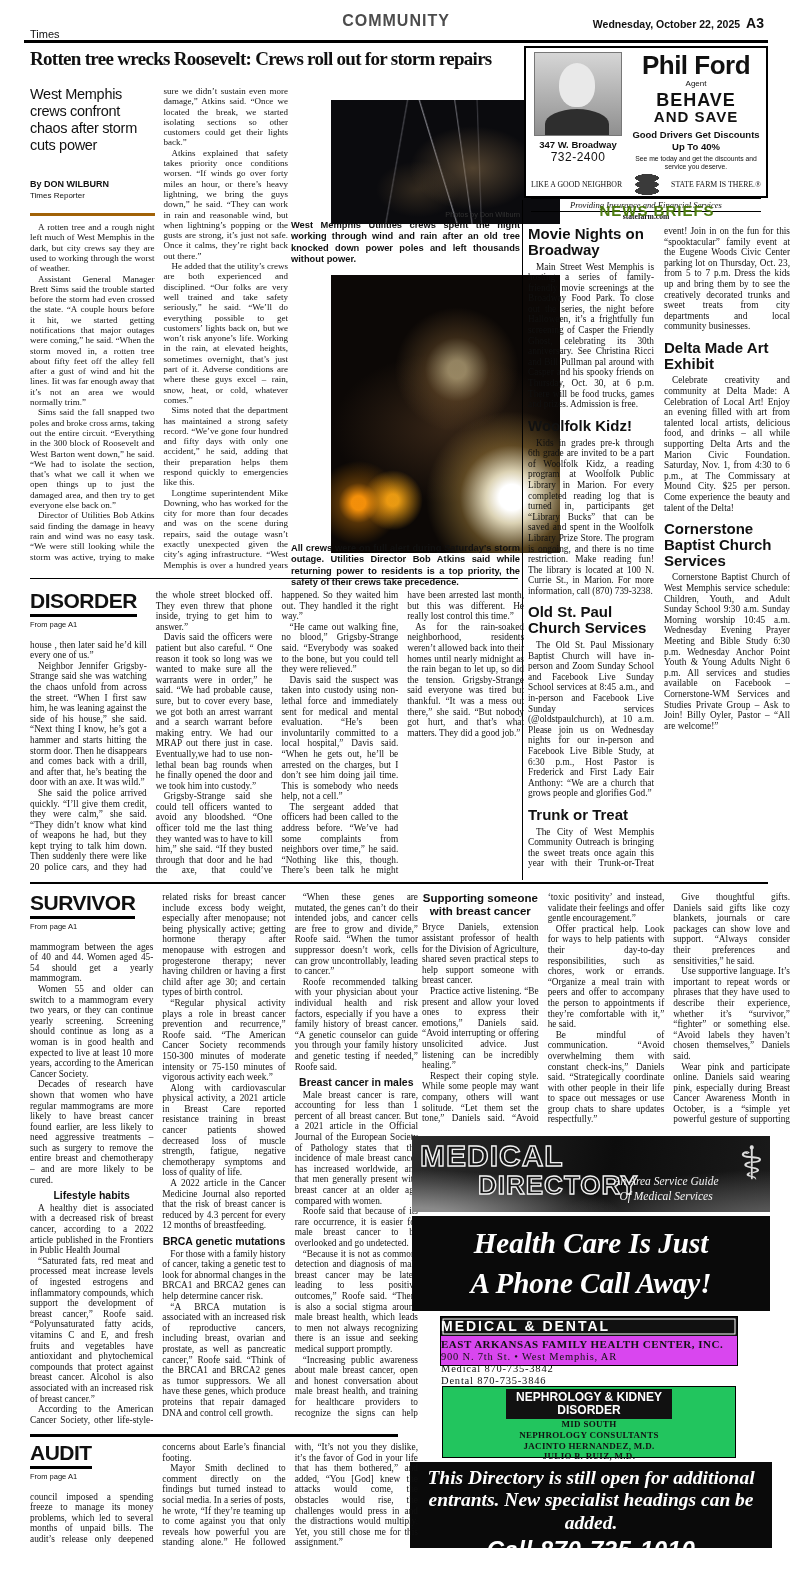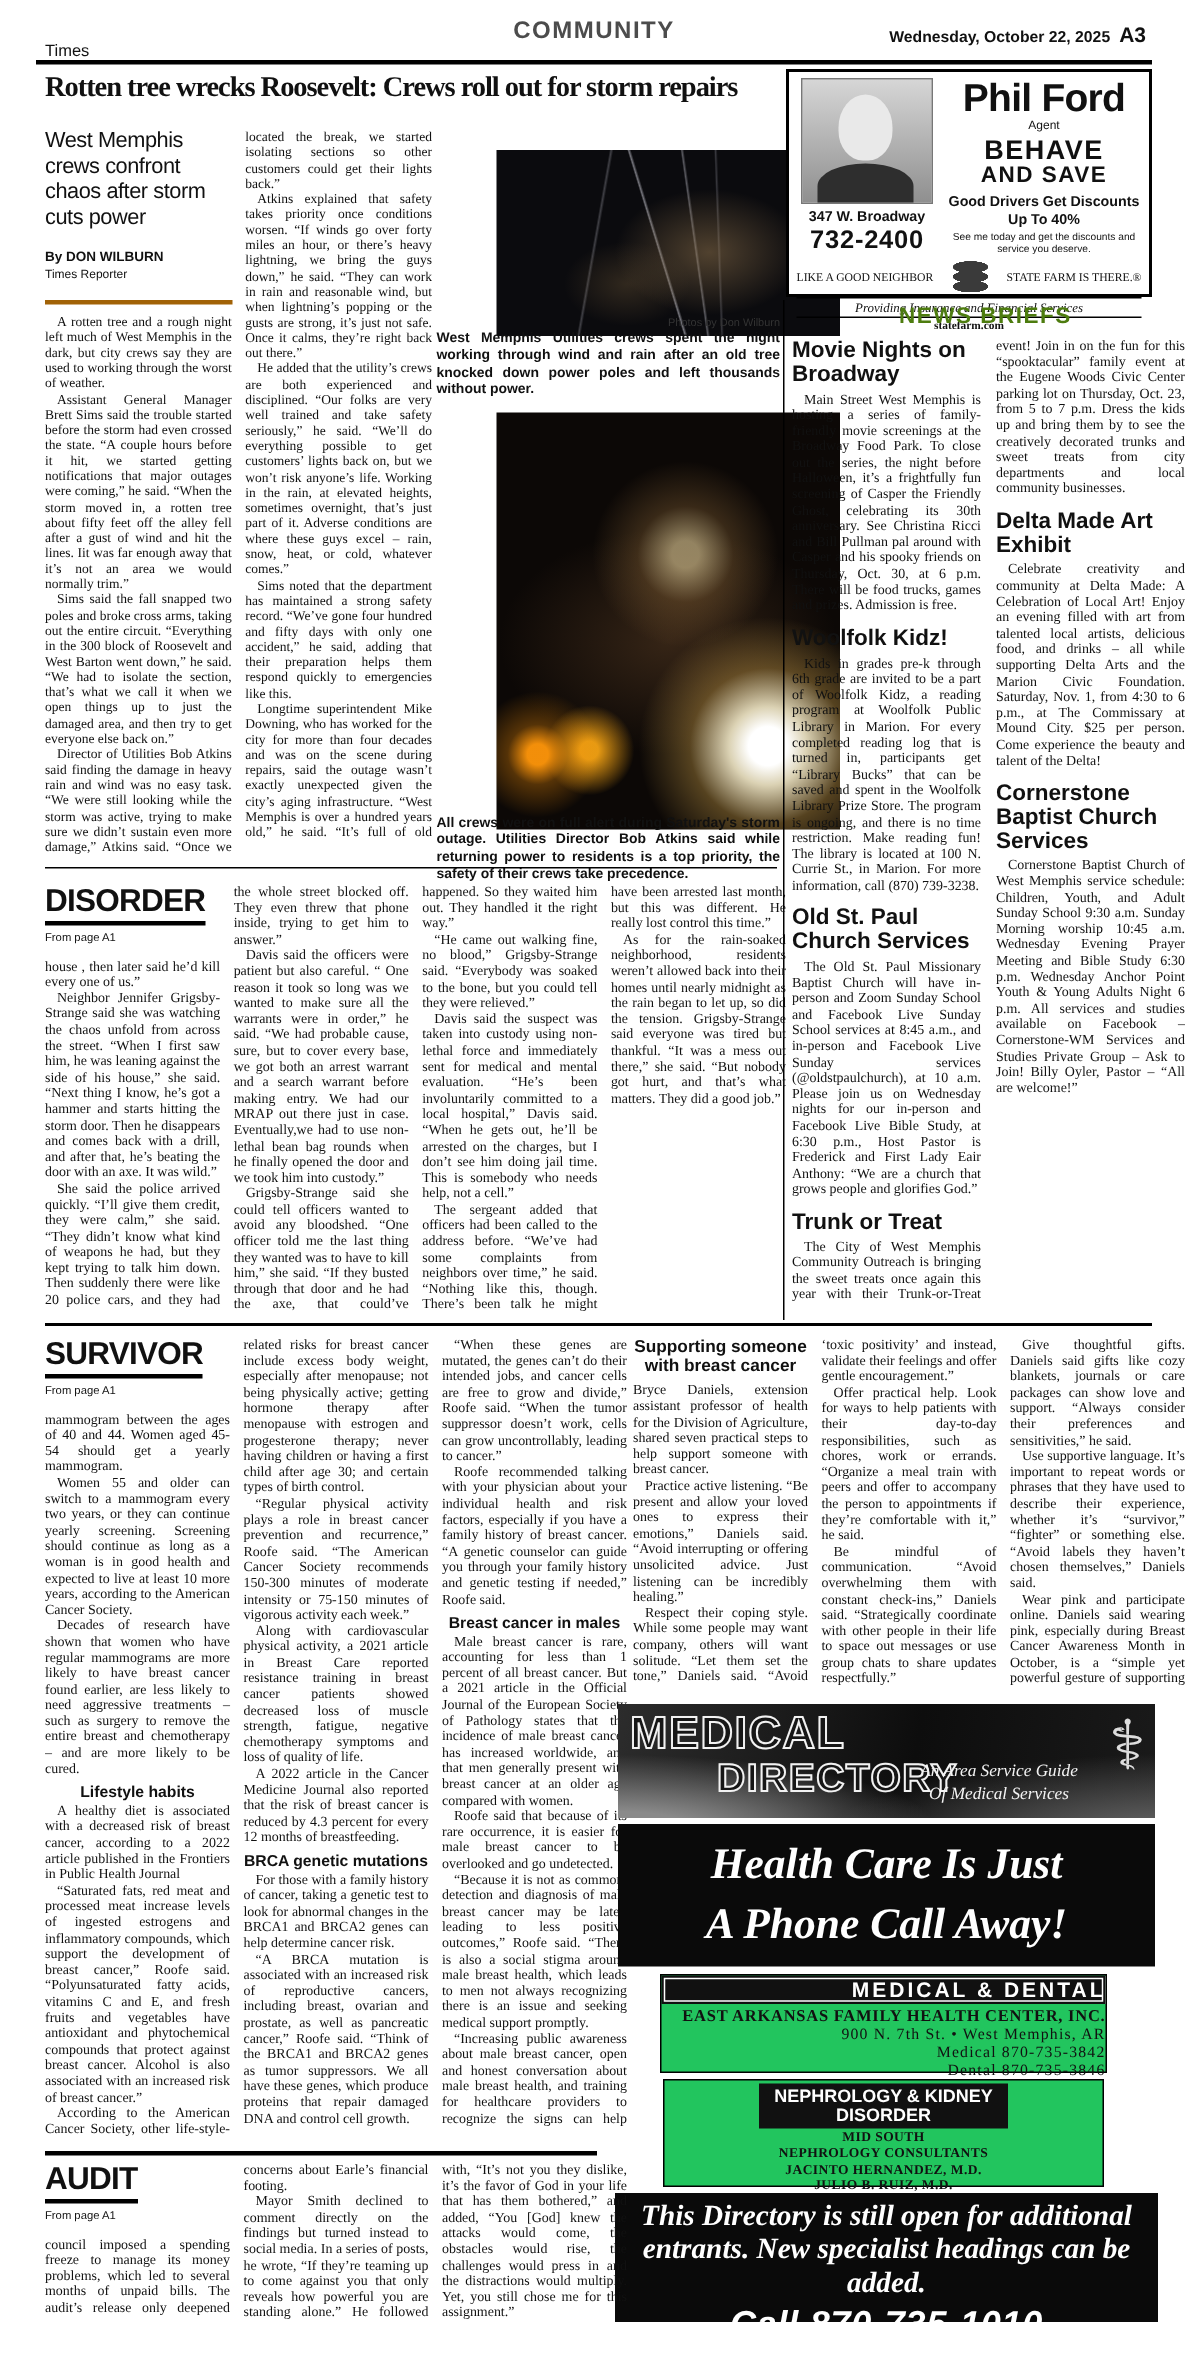--- a/index.html
+++ b/index.html
@@ -15,21 +15,21 @@
   .mast-right{right:28px;top:15px;font-family:"Liberation Sans",sans-serif;font-size:10.5px;font-weight:bold;}
   .mast-right .pageno{font-size:14px;margin-left:6px;}
   .mast-rule{left:24px;top:40px;width:744px;height:3px;background:#000;}
 
   
   .headline{left:30px;top:48px;width:500px;font-size:19px;letter-spacing:-0.7px;font-weight:600;
             white-space:nowrap;margin:0;}
   .story-cols{left:30px;top:86px;width:258px;height:486px;column-count:2;column-gap:9px;
               column-fill:auto;overflow:hidden;font-size:9px;line-height:10.3px;text-align:justify;}
   .subhead{font-family:"Liberation Sans",sans-serif;font-weight:400;font-size:14.5px;line-height:1.18;
-           letter-spacing:-0.3px;margin:0 0 12px;text-align:left;}
+           letter-spacing:-0.3px;margin:0 0 25px;text-align:left;}
   .byline-block{border-bottom:3px solid #a16207;padding-bottom:12px;margin-bottom:6px;text-align:left;}
   .byline{font-family:"Liberation Sans",sans-serif;font-weight:bold;font-size:9px;}
   .byrole{font-family:"Liberation Sans",sans-serif;font-size:8px;margin-top:1px;}
   p{margin:0;text-indent:8px;}
   .noindent{text-indent:0;}
 
   
   .photo{left:291px;width:229px;background:#0b0b0e;}
   .photo1{top:84px;height:124px;background:
      radial-gradient(ellipse 90px 60px at 62% 55%, rgba(150,120,80,.5), transparent 70%),
@@ -59,21 +59,21 @@
      background:#fff;box-sizing:border-box;padding:4px 5px 3px;font-family:"Liberation Sans",sans-serif;}
   .pf-top{display:flex;gap:6px;}
   .pf-left{width:94px;text-align:center;}
   .portrait{width:86px;height:82px;margin:0 auto;position:relative;overflow:hidden;
      background:linear-gradient(180deg,#d6d6d6,#8f8f8f);border:1px solid #777;}
   .portrait::before{content:"";position:absolute;left:24px;top:10px;width:36px;height:44px;
      border-radius:50% 50% 45% 45%;background:#e9e9e9;}
   .portrait::after{content:"";position:absolute;left:10px;bottom:-4px;width:64px;height:30px;
      border-radius:50% 50% 0 0;background:#2e2e2e;}
   .pf-addr{font-weight:bold;font-size:9.5px;margin-top:3px;}
-  .pf-phone{font-weight:bold;font-size:17px;letter-spacing:.5px;}
+  .pf-phone{font-weight:normal;font-size:12px;letter-spacing:.5px;}
   .pf-right{flex:1;text-align:center;}
   .pf-name{font-weight:800;font-size:26px;line-height:1;letter-spacing:-0.5px;}
   .pf-role{font-size:8px;margin:1px 0 3px;}
   .pf-slogan1{font-weight:800;font-size:18px;line-height:1;letter-spacing:1px;}
   .pf-slogan2{font-weight:800;font-size:15px;line-height:1.1;letter-spacing:1px;}
   .pf-disc1{font-weight:bold;font-size:9.5px;margin-top:3px;}
   .pf-disc2{font-weight:bold;font-size:9.5px;margin-top:1px;}
   .pf-pitch{font-size:6.8px;margin-top:3px;line-height:1.25;}
   .pf-neighbor-row{display:flex;align-items:center;justify-content:space-between;
      font-family:"Liberation Serif",serif;font-size:7.8px;margin-top:3px;}
@@ -125,22 +125,22 @@
   .md-w1{left:8px;top:5px;font-size:30px;letter-spacing:1px;}
   .md-w2{left:66px;top:36px;font-size:26px;letter-spacing:1px;}
   .md-tag{position:absolute;left:188px;top:38px;width:132px;color:#f4f4f4;
      font-family:"Liberation Serif",serif;font-style:italic;font-size:11.5px;line-height:1.3;text-align:center;}
   .caduceus{position:absolute;right:6px;top:4px;font-size:46px;line-height:1;color:#eee;
      font-family:"DejaVu Sans",sans-serif;opacity:.92;}
   .ad-health{left:412px;top:1216px;width:358px;height:95px;background:#0a0a0a;color:#fff;
      display:flex;flex-direction:column;justify-content:center;text-align:center;
      font-family:"Liberation Serif",serif;font-style:italic;font-weight:bold;
      font-size:29px;line-height:1.35;}
-  .ad-meddental{left:440px;top:1316px;width:298px;height:66px;border:1.5px solid #000;
-     background:#22c55e;box-sizing:border-box;text-align:right;}
+  .ad-meddental{left:440px;top:1316px;width:298px;height:50px;border:1.5px solid #000;
+     background:#d946ef;box-sizing:border-box;text-align:left;}
   .bar-header{background:#111;color:#fff;font-family:"Liberation Sans",sans-serif;font-weight:800;
      font-size:14px;letter-spacing:2px;padding:1px 0 2px;box-shadow:inset 0 0 0 1.5px #111, inset 0 0 0 2.5px #fff;}
   .md-name{font-weight:bold;font-size:11px;letter-spacing:.5px;line-height:1.15;margin-top:2px;}
   .md-line{font-size:10.5px;letter-spacing:.8px;line-height:1.15;}
   .ad-nephro{left:442px;top:1386px;width:294px;height:72px;border:1.5px solid #000;background:#22c55e;
      box-sizing:border-box;text-align:center;padding-top:2px;}
   .neph-bar{display:inline-block;background:#111;color:#fff;font-family:"Liberation Sans",sans-serif;
      font-weight:800;font-size:12px;line-height:1.1;padding:2px 10px;}
   .neph-line{font-weight:bold;font-size:9px;line-height:1.18;letter-spacing:.3px;}
   .neph-contact{font-size:8.3px;}

